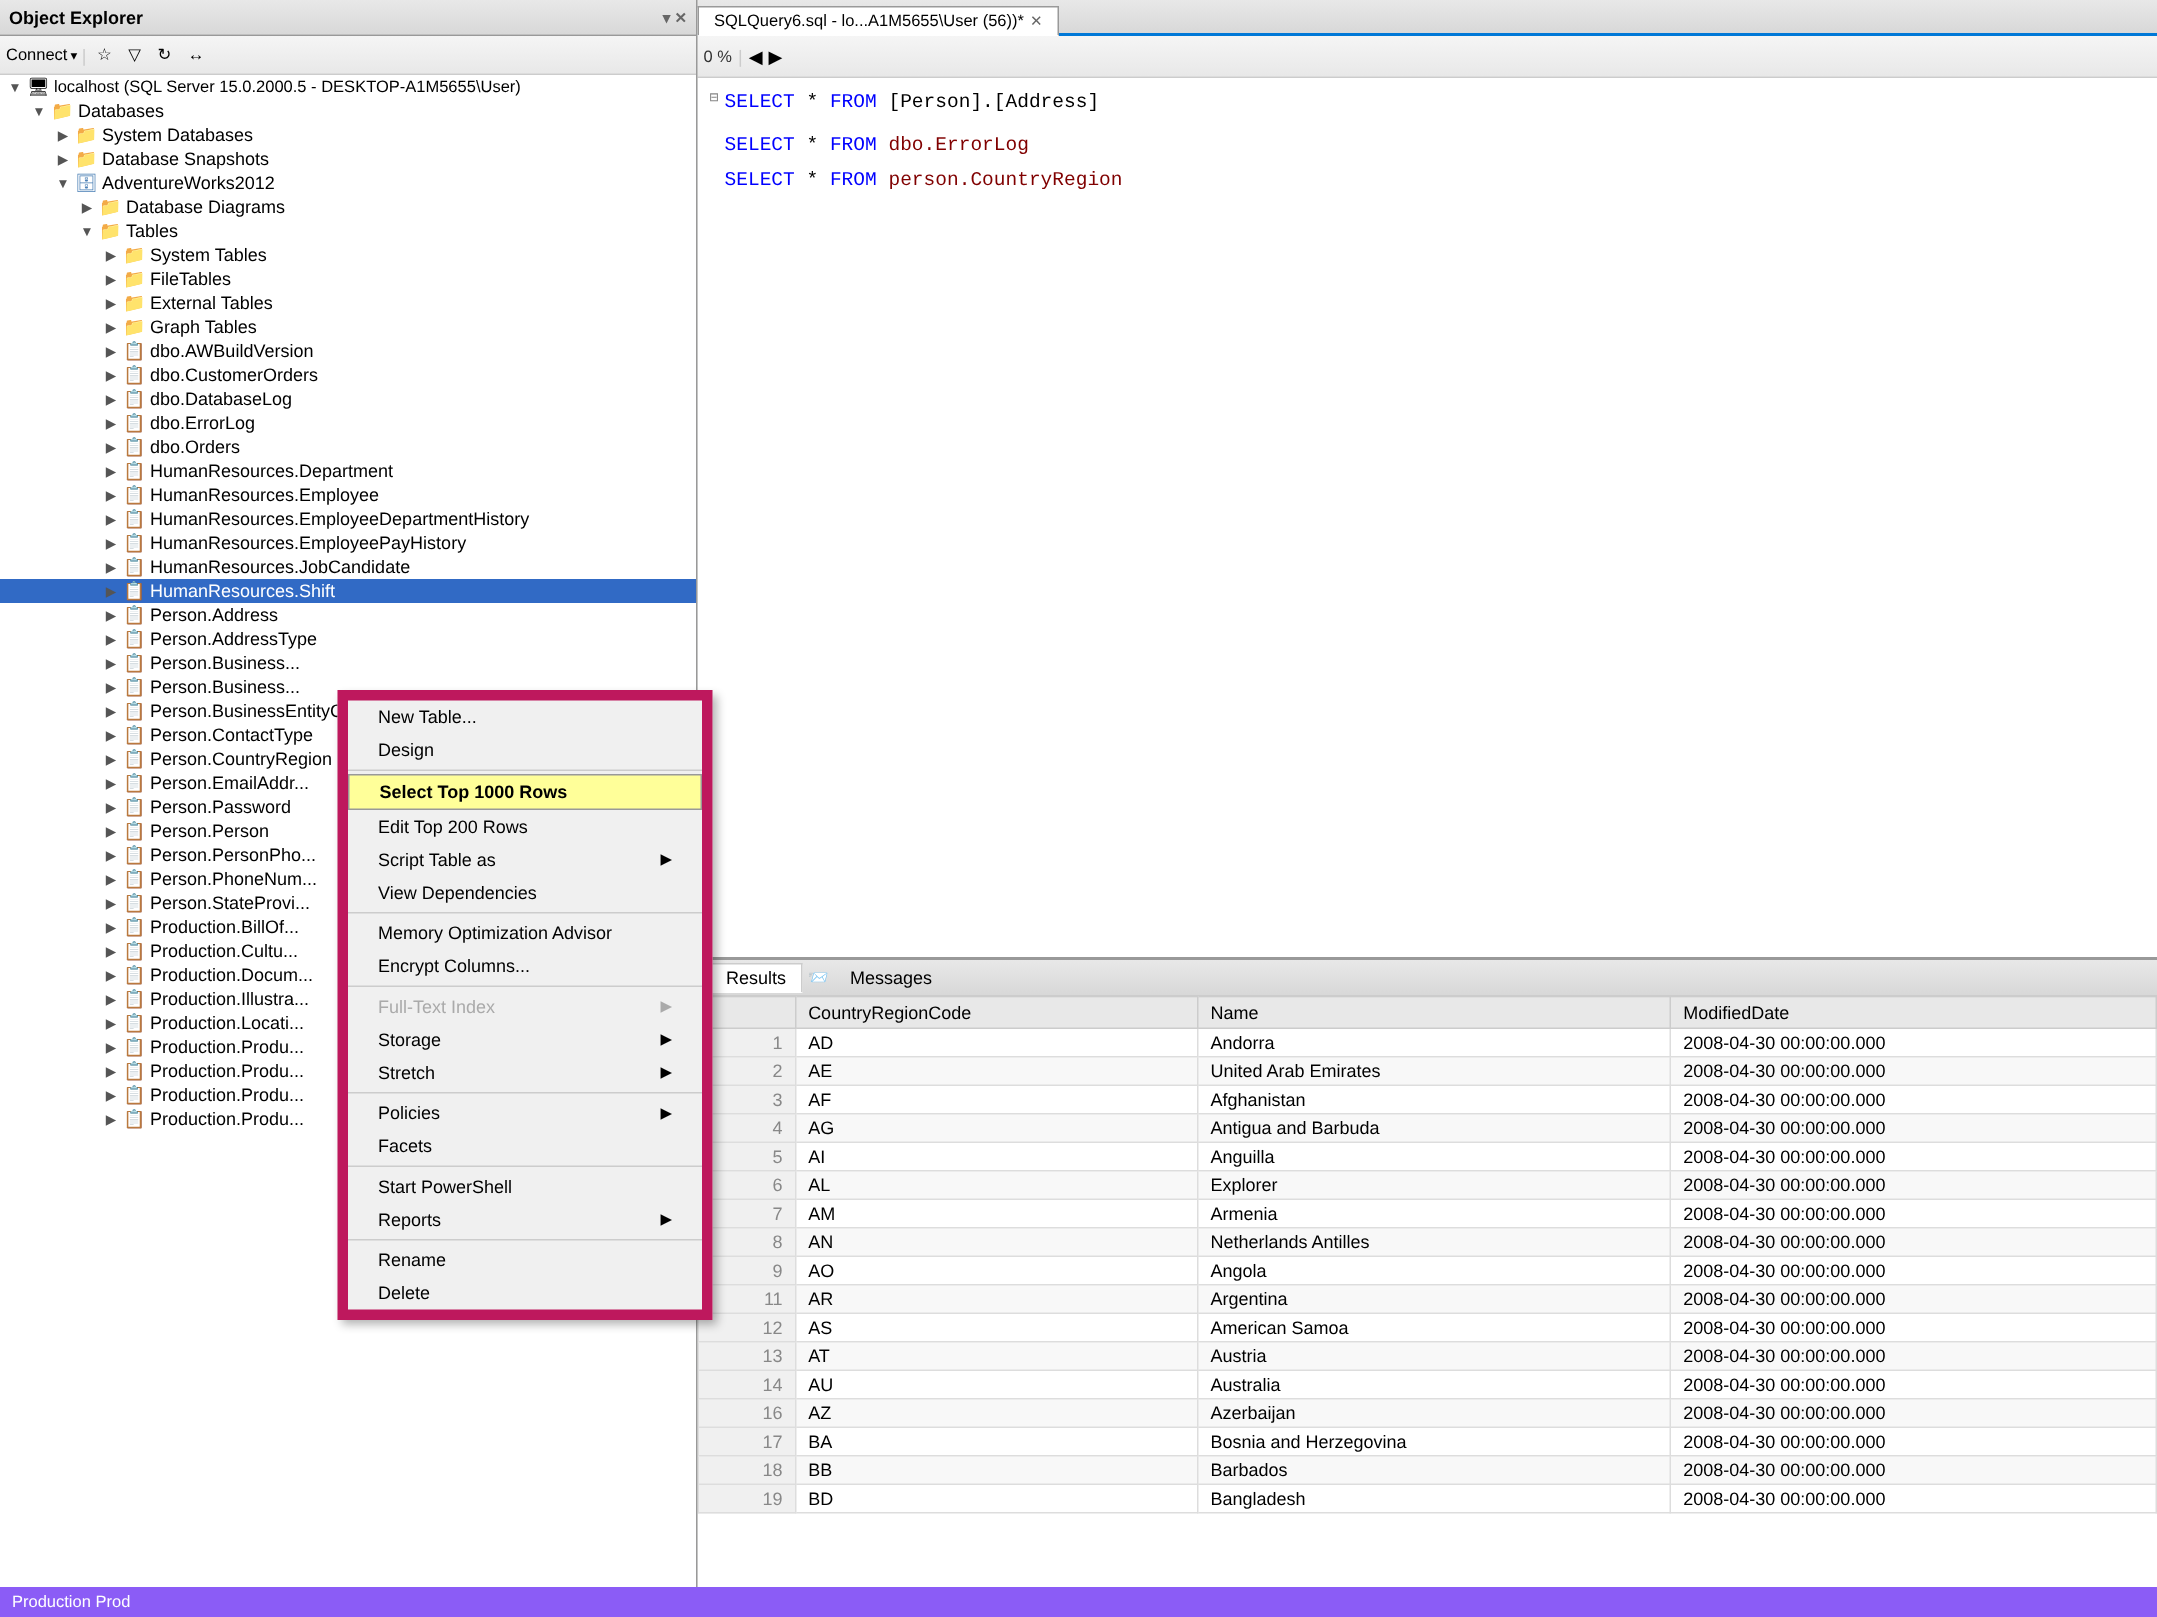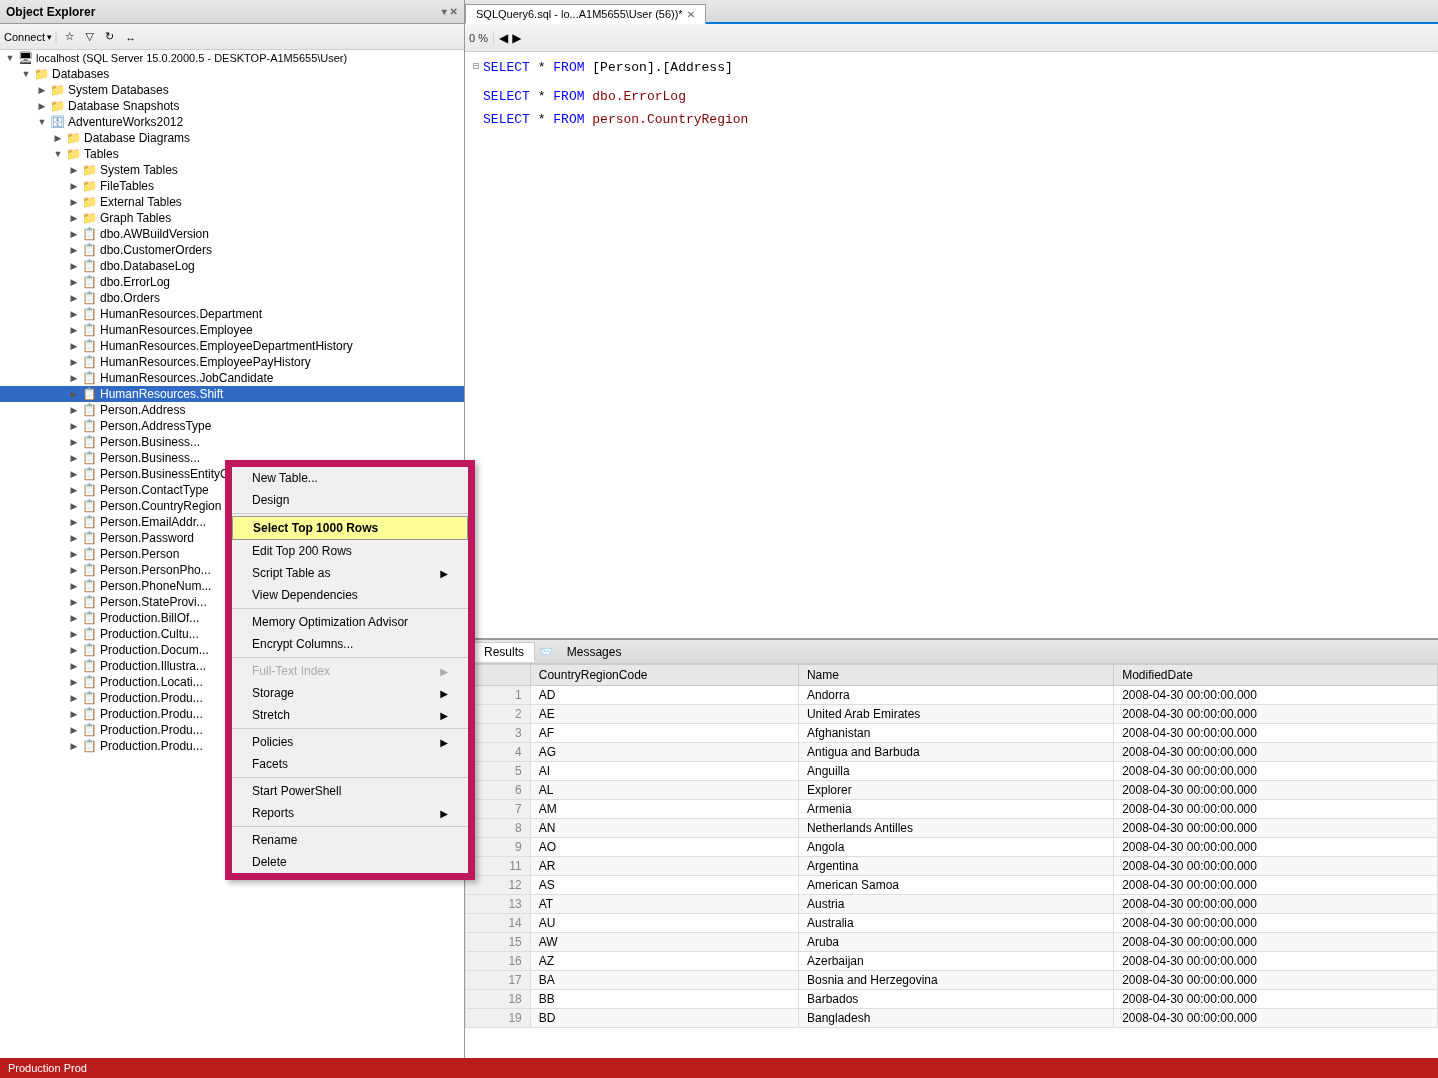--- a/index.html
+++ b/index.html
@@ -285,21 +285,21 @@
 
     .row-num {
       background: #f0f0f0;
       color: #888;
       text-align: right;
       border-right: 2px solid #ccc;
       min-width: 24px;
     }
 
     .status-bar {
-      background: #b91c1c;
+      background: #8b5cf6;
       color: white;
       padding: 2px 8px;
       font-size: 11px;
       display: flex;
       align-items: center;
       gap: 20px;
       height: 20px;
     }
 
     
@@ -767,26 +767,20 @@
     <td>Austria</td>
     <td>2008-04-30 00:00:00.000</td>
   </tr>
               <tr>
     <td class="row-num">14</td>
     <td>AU</td>
     <td>Australia</td>
     <td>2008-04-30 00:00:00.000</td>
   </tr>
               <tr>
-    <td class="row-num">15</td>
-    <td>AW</td>
-    <td>Aruba</td>
-    <td>2008-04-30 00:00:00.000</td>
-  </tr>
-              <tr>
     <td class="row-num">16</td>
     <td>AZ</td>
     <td>Azerbaijan</td>
     <td>2008-04-30 00:00:00.000</td>
   </tr>
               <tr>
     <td class="row-num">17</td>
     <td>BA</td>
     <td>Bosnia and Herzegovina</td>
     <td>2008-04-30 00:00:00.000</td>

